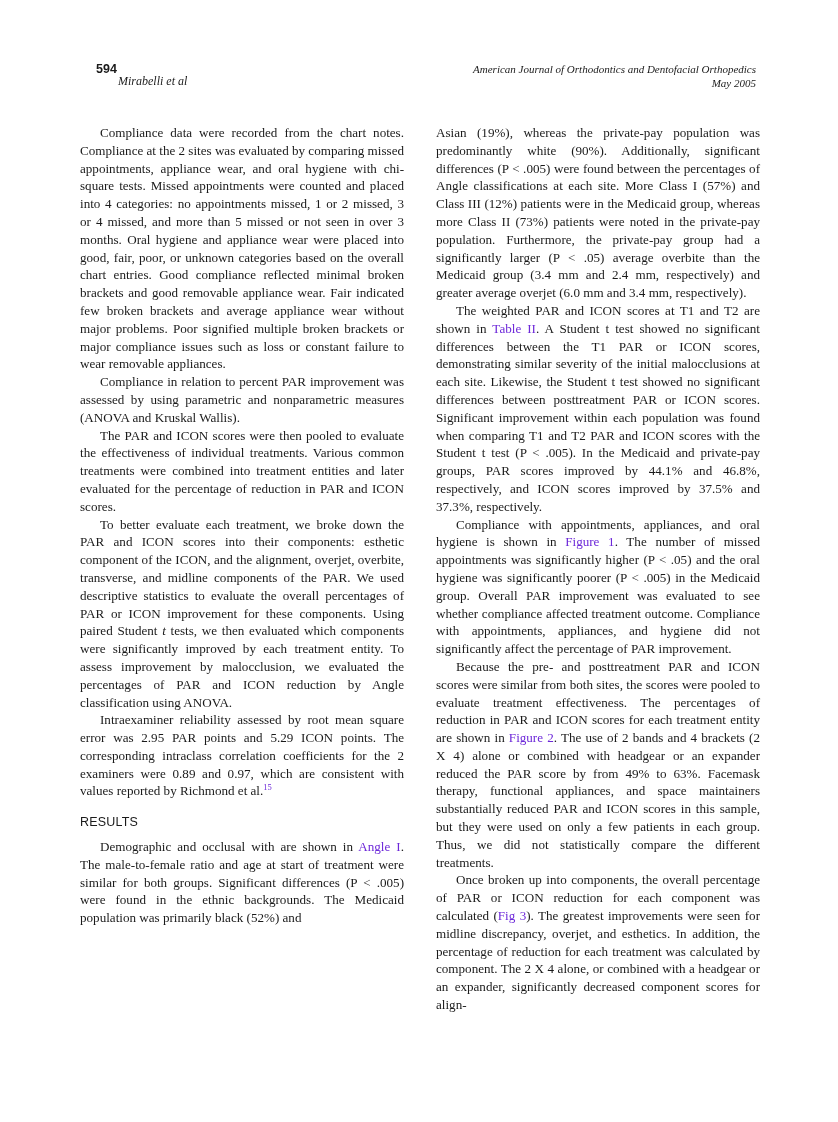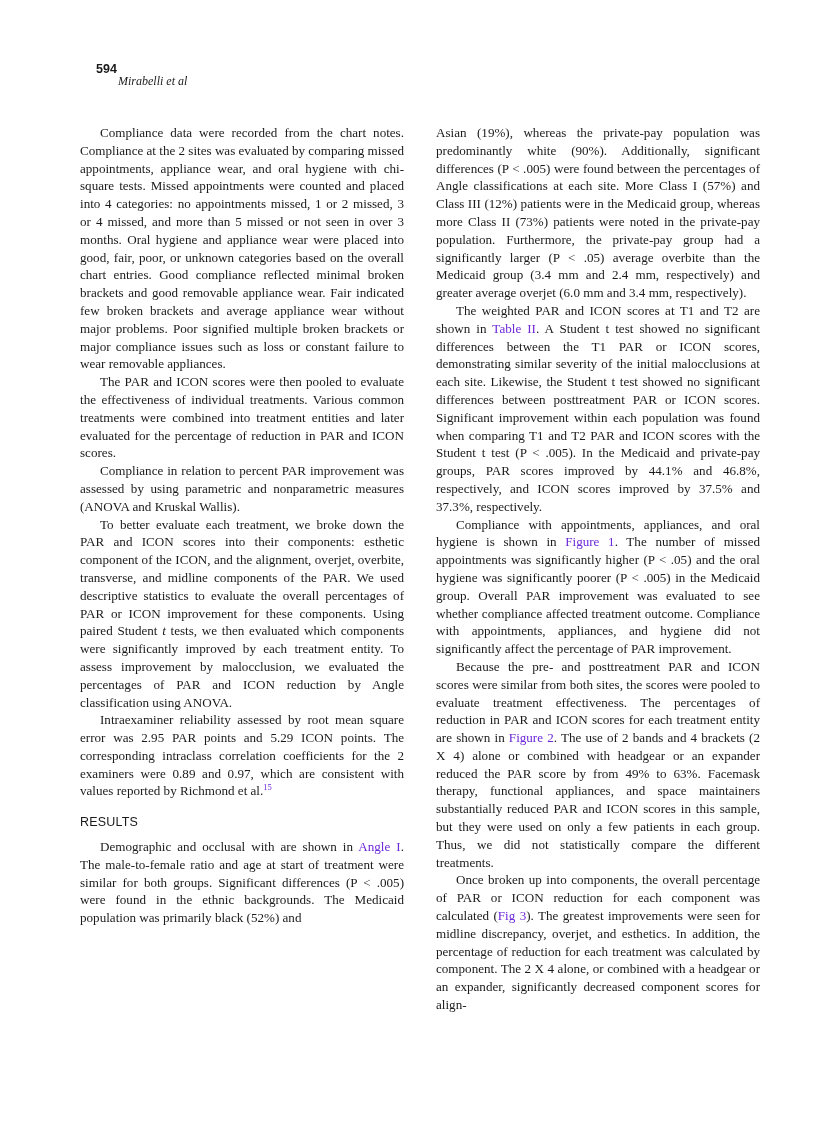--- a/index.html
+++ b/index.html
@@ -20,26 +20,30 @@
     .link { color: #6d28d9; }
     sup { font-size: 8.5px; line-height: 0; vertical-align: 5px; margin-top: 6px; }
     i { font-style: italic; }
   </style>
 </head>
 <body>
 
 <div class="header">
   <span class="page-num">594</span>
   <span class="authors">Mirabelli et al</span>
+  <div class="journal">
+    <div>American Journal of Orthodontics and Dentofacial Orthopedics</div>
+    <div>May 2005</div>
+  </div>
 </div>
 
 <div class="col left">
   <p class="ind">Compliance data were recorded from the chart notes. Compliance at the 2 sites was evaluated by comparing missed appointments, appliance wear, and oral hygiene with chi-square tests. Missed appointments were counted and placed into 4 categories: no appointments missed, 1 or 2 missed, 3 or 4 missed, and more than 5 missed or not seen in over 3 months. Oral hygiene and appliance wear were placed into good, fair, poor, or unknown categories based on the overall chart entries. Good compliance reflected minimal broken brackets and good removable appliance wear. Fair indicated few broken brackets and average appliance wear without major problems. Poor signified multiple broken brackets or major compliance issues such as loss or constant failure to wear removable appliances.</p>
+  <p class="ind">Compliance in relation to percent PAR improvement was assessed by using parametric and nonparametric measures (ANOVA and Kruskal Wallis).</p>
   <p class="ind">The PAR and ICON scores were then pooled to evaluate the effectiveness of individual treatments. Various common treatments were combined into treatment entities and later evaluated for the percentage of reduction in PAR and ICON scores.</p>
-  <p class="ind">Compliance in relation to percent PAR improvement was assessed by using parametric and nonparametric measures (ANOVA and Kruskal Wallis).</p>
   <p class="ind"><span>To better evaluate each treatment, we broke down the PAR and ICON scores into their components: esthetic component of the ICON, and the alignment, overjet, overbite, transverse, and midline components of the PAR. We used descriptive statistics to evaluate the overall percentages of PAR or ICON improvement for these components. Using paired Student </span><i>t</i><span> tests, we then evaluated which components were significantly improved by each treatment entity. To assess improvement by malocclusion, we evaluated the percentages of PAR and ICON reduction by Angle classification using ANOVA.</span></p>
   <p class="ind"><span>Intraexaminer reliability assessed by root mean square error was 2.95 PAR points and 5.29 ICON points. The corresponding intraclass correlation coefficients for the 2 examiners were 0.89 and 0.97, which are consistent with values reported by Richmond et al.</span><sup class="link">15</sup></p>
   <div class="section-heading">RESULTS</div>
   <p class="ind"><span>Demographic and occlusal with are shown in </span><span class="link">Angle I</span><span>. The male-to-female ratio and age at start of treatment were similar for both groups. Significant differences (P &lt; .005) were found in the ethnic backgrounds. The Medicaid population was primarily black (52%) and</span></p>
 </div>
 
 <div class="col right">
   <p>Asian (19%), whereas the private-pay population was predominantly white (90%). Additionally, significant differences (P &lt; .005) were found between the percentages of Angle classifications at each site. More Class I (57%) and Class III (12%) patients were in the Medicaid group, whereas more Class II (73%) patients were noted in the private-pay population. Furthermore, the private-pay group had a significantly larger (P &lt; .05) average overbite than the Medicaid group (3.4 mm and 2.4 mm, respectively) and greater average overjet (6.0 mm and 3.4 mm, respectively).</p>
   <p class="ind"><span>The weighted PAR and ICON scores at T1 and T2 are shown in </span><span class="link">Table II</span><span>. A Student t test showed no significant differences between the T1 PAR or ICON scores, demonstrating similar severity of the initial malocclusions at each site. Likewise, the Student t test showed no significant differences between posttreatment PAR or ICON scores. Significant improvement within each population was found when comparing T1 and T2 PAR and ICON scores with the Student t test (P &lt; .005). In the Medicaid and private-pay groups, PAR scores improved by 44.1% and 46.8%, respectively, and ICON scores improved by 37.5% and 37.3%, respectively.</span></p>
   <p class="ind"><span>Compliance with appointments, appliances, and oral hygiene is shown in </span><span class="link">Figure 1</span><span>. The number of missed appointments was significantly higher (P &lt; .05) and the oral hygiene was significantly poorer (P &lt; .005) in the Medicaid group. Overall PAR improvement was evaluated to see whether compliance affected treatment outcome. Compliance with appointments, appliances, and hygiene did not significantly affect the percentage of PAR improvement.</span></p>

